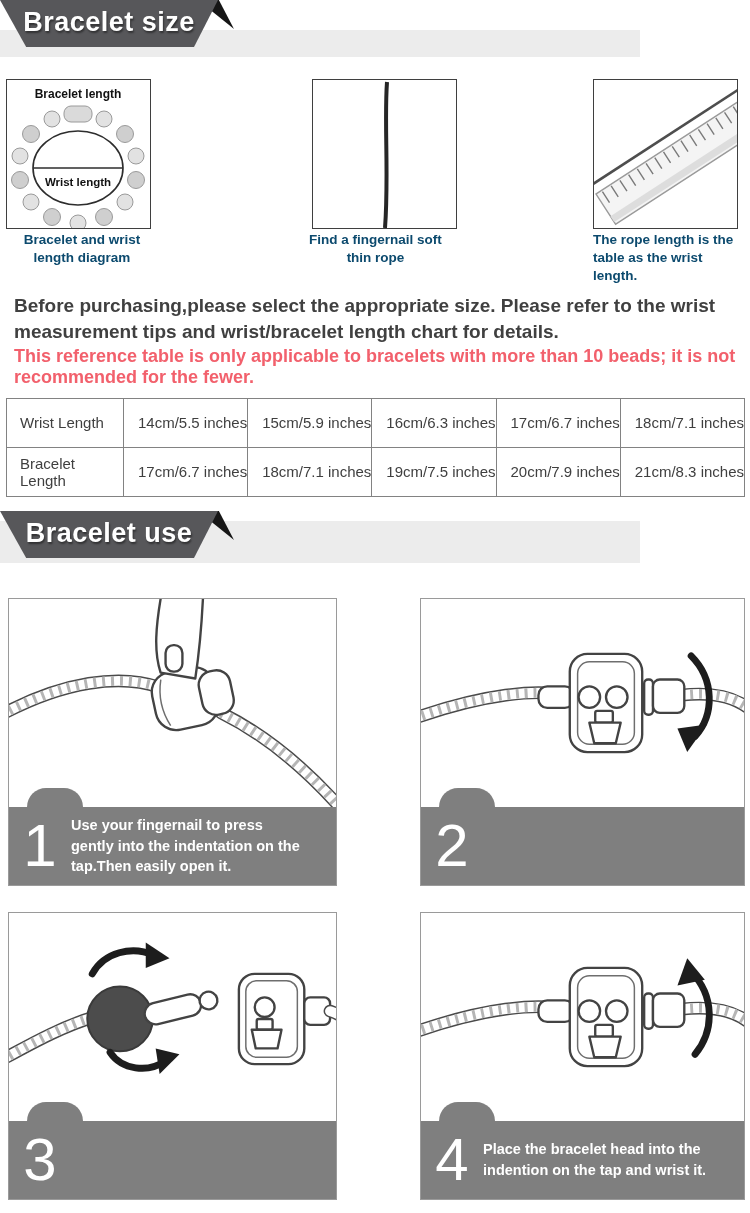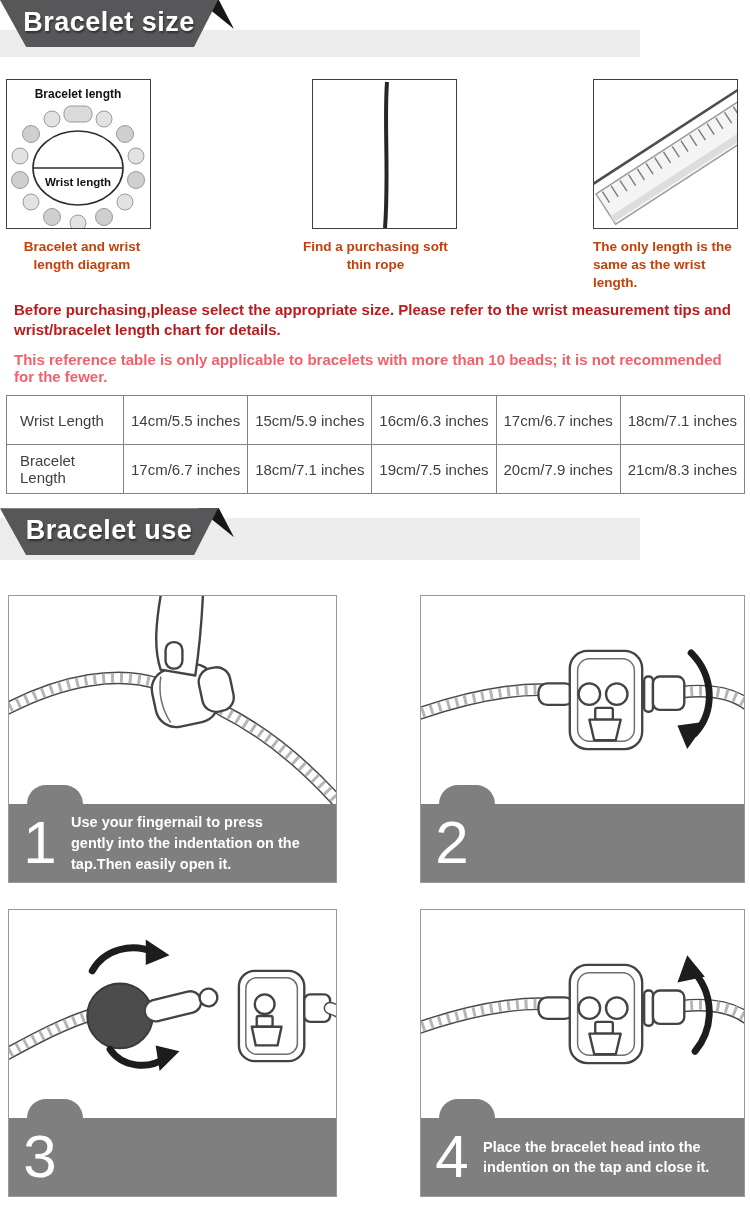--- a/index.html
+++ b/index.html
@@ -33,36 +33,36 @@
   .steps-row {
     display:flex; justify-content:space-between;
     padding:0 5px 0 6px; margin-top:21px;
   }
   .mstep { width:152px; display:flex; flex-direction:column; }
   .mstep-box {
     width:145px; height:150px; border:1px solid #3f3f3f; background:#fff; overflow:hidden;
   }
   .mstep:nth-child(2) .mstep-box { margin-left:12px; }
   .mstep-caption {
-    margin-top:9px; font-size:13.5px; font-weight:bold; color:#c2410c; line-height:1.32;
+    margin-top:2px; font-size:13.5px; font-weight:bold; color:#0c4a6e; line-height:1.32;
   }
   .cap-center { text-align:center; }
 
   
   .intro {
-    margin:9px 14px 0 14px; font-size:15px; font-weight:bold; color:#b91c1c; line-height:1.33;
+    margin:9px 14px 0 14px; font-size:19px; font-weight:bold; color:#404040; line-height:1.33;
   }
   .note {
-    margin:11px 14px 0 14px; font-size:15px; font-weight:bold; color:#f2606c;
+    margin:2px 14px 0 14px; font-size:18px; font-weight:bold; color:#f2606c;
   }
   table.size-table {
     margin:10px 5px 0 6px; border-collapse:collapse; width:739px;
     font-size:15px; color:#3f3f3f; table-layout:fixed;
   }
-  table.size-table td { border:1px solid #828282; height:49px; text-align:center; background:#fff; }
+  table.size-table td { border:1px solid #828282; height:49px; text-align:right; background:#fff; }
   table.size-table td.rowlabel { text-align:left; padding-left:13px; width:117px; }
 
   
   .use-grid {
     margin:33px 0 0 8px;
     display:grid; grid-template-columns:329px 325px; column-gap:83px; row-gap:26px;
   }
   .panel { background:#fff; border:1px solid #9a9a9a; width:100%; }
   .panel-img { display:block; width:100%; height:208px; }
   .panel-bar {
@@ -134,36 +134,36 @@
     </div>
     <div class="mstep-caption cap-center" style="padding:0 6px;">Bracelet and wrist length diagram</div>
   </div>
 
   <div class="mstep">
     <div class="mstep-box">
       <svg viewBox="0 0 143 148" width="143" height="148">
         <path d="M74 2 C 71 42 76 96 72 148" fill="none" stroke="#262626" stroke-width="4"></path>
       </svg>
     </div>
-    <div class="mstep-caption cap-center">Find a purchasing soft thin rope</div>
+    <div class="mstep-caption cap-center">Find a fingernail soft thin rope</div>
   </div>
 
 
   <div class="mstep">
     <div class="mstep-box">
       <svg viewBox="0 0 143 148" width="143" height="148">
         <g transform="translate(2,114) rotate(-33)">
           <line x1="-16" y1="-10" x2="216" y2="-10" stroke="#4e4e4e" stroke-width="2.6"></line>
           <rect x="0" y="0" width="212" height="36" fill="#f4f4f4" stroke="#9a9a9a" stroke-width="1.4"></rect>
           <line x1="6" y1="8" x2="208" y2="8" stroke="#7a7a7a" stroke-width="13" stroke-dasharray="1.4 9"></line>
           <line x1="0" y1="30" x2="212" y2="30" stroke="#dddddd" stroke-width="7"></line>
         </g>
       </svg>
     </div>
-    <div class="mstep-caption">The only length is the same as the wrist length.</div>
+    <div class="mstep-caption">The rope length is the table as the wrist length.</div>
   </div>
 </div>
 
 <p class="intro">Before purchasing,please select the appropriate size. Please refer to the wrist measurement tips and wrist/bracelet length chart for details.</p>
 <p class="note">This reference table is only applicable to bracelets with more than 10 beads; it is not recommended for the fewer.</p>
 
 <table class="size-table">
   <tbody>
   <tr>
     <td class="rowlabel">Wrist Length</td>
@@ -316,16 +316,16 @@
         <rect class="ln" x="228" y="82" width="9" height="36" rx="4"></rect>
         <rect class="ln" x="237" y="82" width="32" height="34" rx="7"></rect>
       </g>
       <g>
         <path class="arr" d="M 280 144 C 300 120 300 84 276 60"></path>
         <path class="arrh" d="M 262 74 L 272 46 L 290 68 Z"></path>
       </g>
     </svg>
     <div class="panel-bar">
       <div class="step-num">4</div>
-      <div class="step-text">Place the bracelet head into the indention on the tap and close it.</div>
+      <div class="step-text">Place the bracelet head into the indention on the tap and wrist it.</div>
     </div>
   </div>
 </div>
 
 </body></html>

